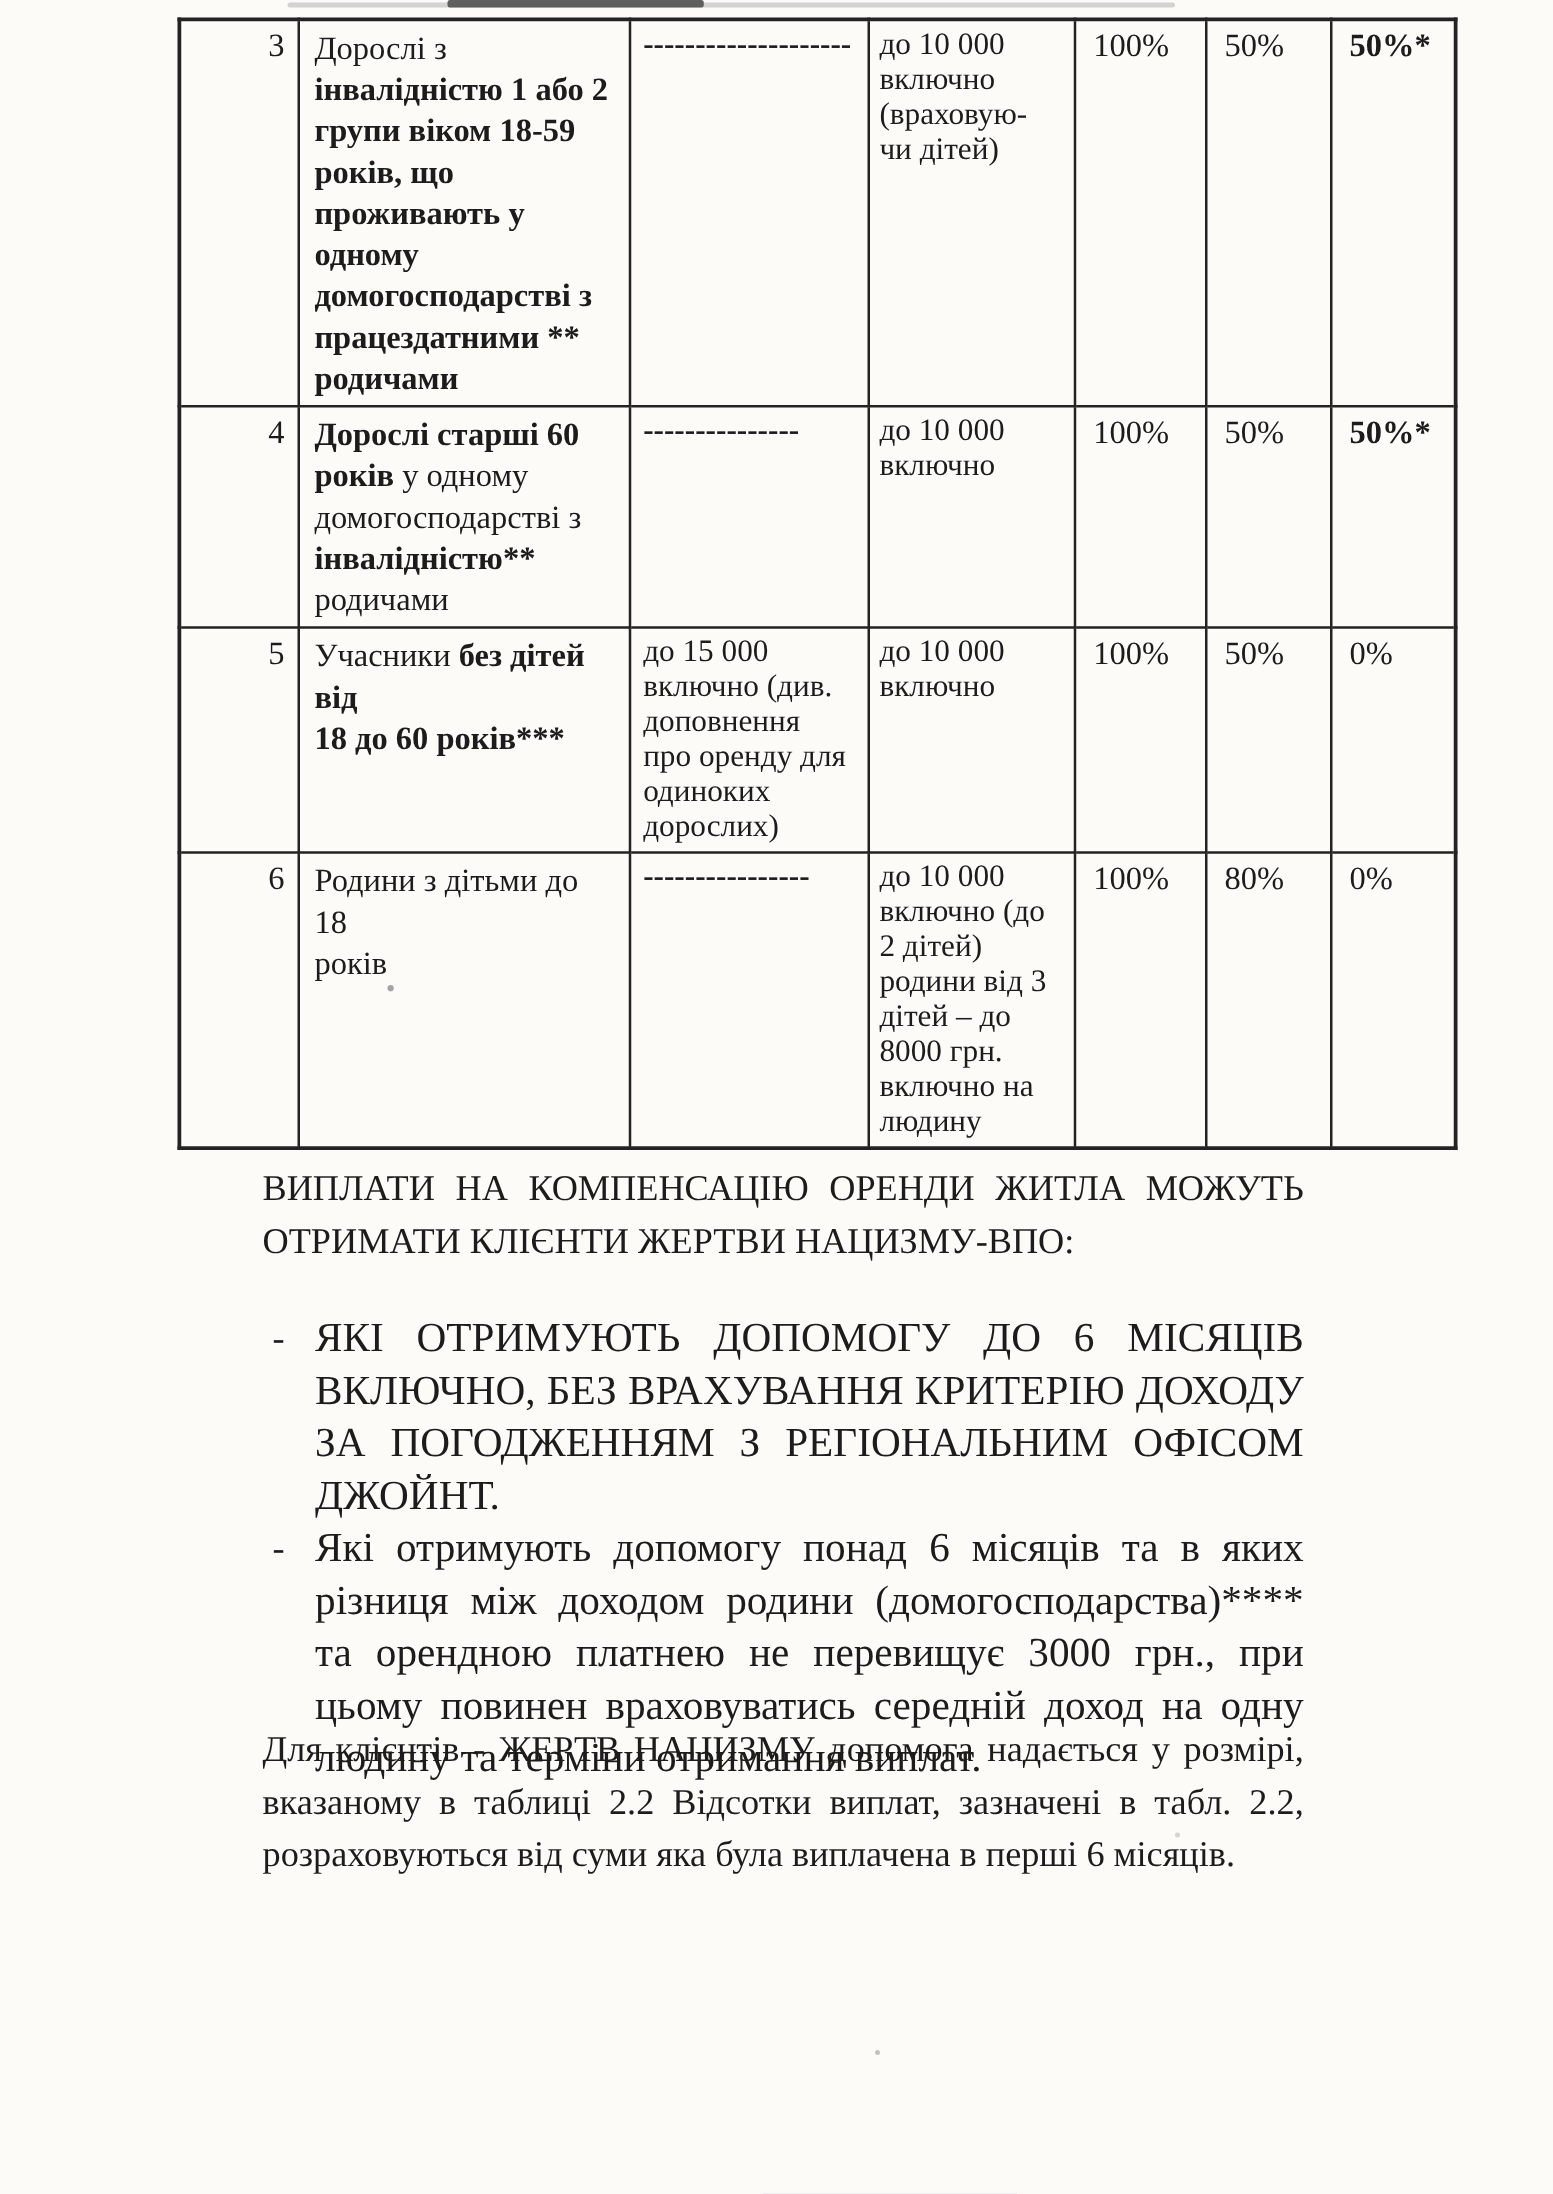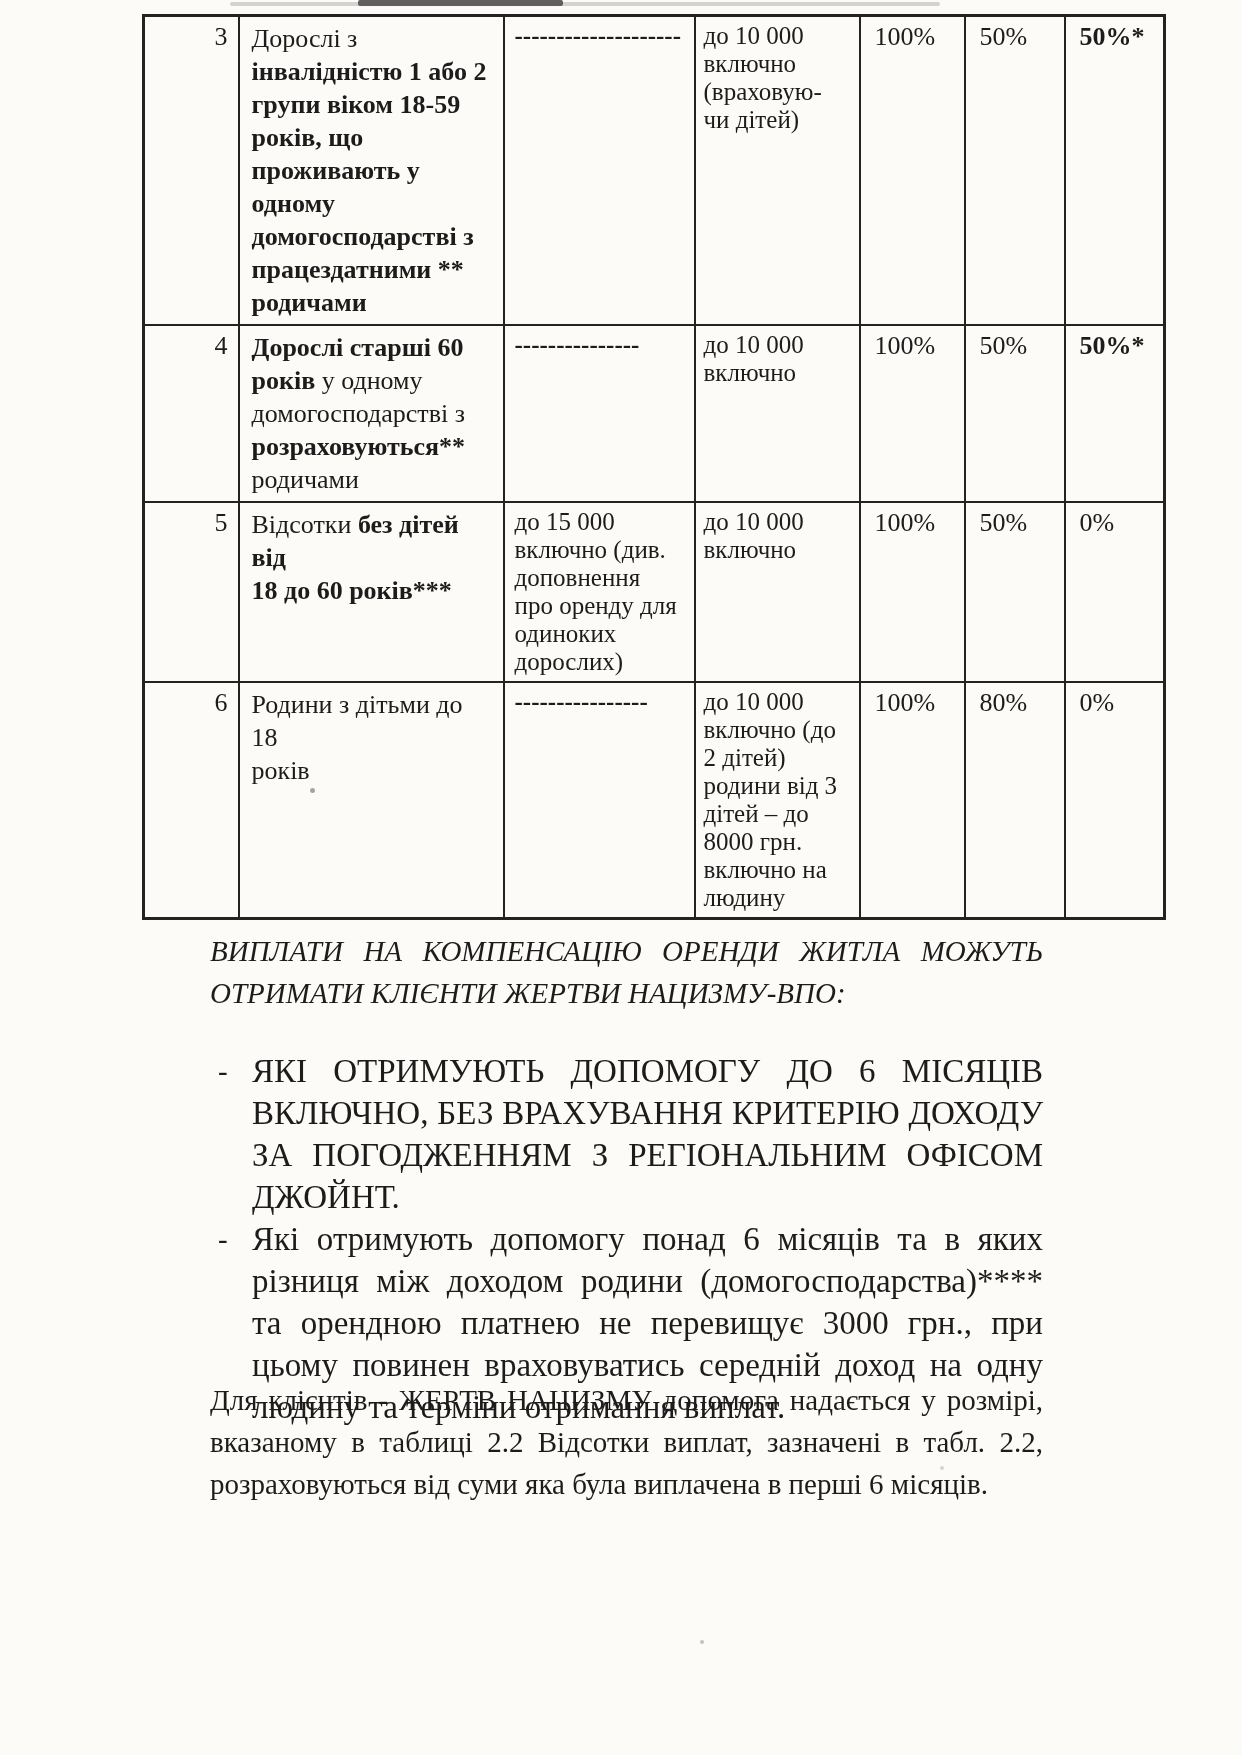--- a/index.html
+++ b/index.html
@@ -37,21 +37,21 @@
   td.c3{padding-left:10px;font-size:25px;line-height:28px;}
   td.c4{font-size:25px;line-height:28px;margin-left:32px;}
   td.pct{padding-left:14px;font-size:26px;line-height:30px;}
   .grid b, .grid .seg-bold{font-weight:bold;}
 
   .para{
     position:absolute;left:210px;width:833px;margin:0;
     font-size:29px;line-height:42px;
     text-align:justify;text-justify:inter-word;
   }
-  .heading{top:930px;font-style:italic;}
+  .heading{top:930px;}
   .closing{top:1379px;}
   .bullets{position:absolute;left:210px;top:1050px;width:833px;}
   .bullet{display:flex;align-items:flex-start;}
   .bullet .marker{flex:0 0 42px;width:42px;box-sizing:border-box;padding-left:8px;font-size:29px;line-height:42px;}
   .bullet .btext{flex:1;font-size:33px;line-height:42px;text-align:justify;}
 </style>
 </head>
 <body>
 
 <div class="page">
@@ -91,32 +91,32 @@
 чи дітей)</td>
         <td class="pct">100%</td>
         <td class="pct">50%</td>
         <td class="pct"><span class="seg-bold">50%*</span></td>
       </tr>
       <tr class="h1">
         <td class="num">4</td>
         <td class="name"><span class="seg-bold">Дорослі  старші 60
 років</span><span> у одному
 домогосподарстві з
-</span><span class="seg-bold">розраховуються**</span><span>
+</span><span class="seg-bold">інвалідністю**</span><span>
 родичами</span></td>
         <td class="c3"><span class="seg-bold">---------------</span></td>
         <td class="c4">до 10 000
 включно</td>
         <td class="pct">100%</td>
         <td class="pct">50%</td>
         <td class="pct"><span class="seg-bold">50%*</span></td>
       </tr>
       <tr class="h2">
         <td class="num">5</td>
-        <td class="name"><span>Відсотки </span><span class="seg-bold">без дітей від
+        <td class="name"><span>Учасники </span><span class="seg-bold">без дітей від
 18 до 60 років***</span></td>
         <td class="c3"><span>до 15 000
 включно (див.
 доповнення
 про оренду для
 одиноких
 дорослих)</span></td>
         <td class="c4">до 10 000
 включно</td>
         <td class="pct">100%</td>

